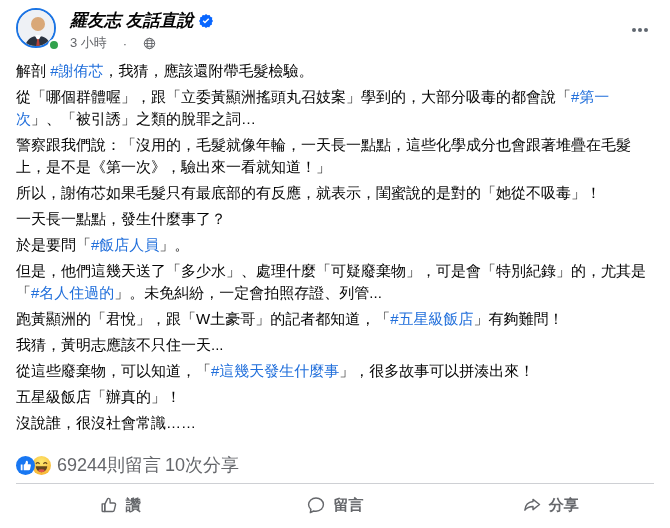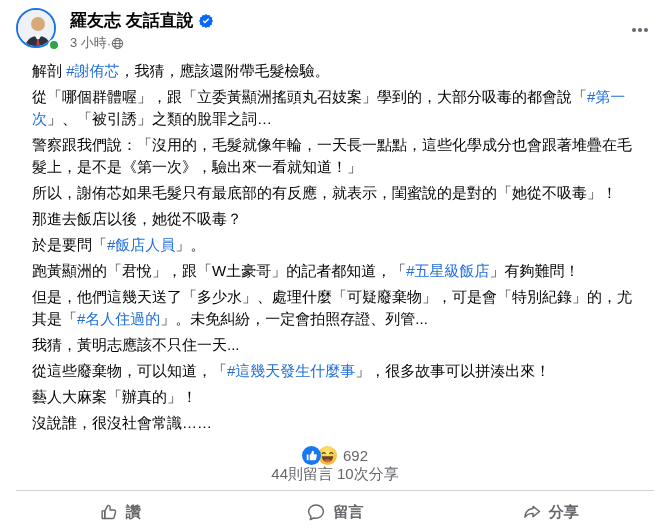--- a/index.html
+++ b/index.html
@@ -20,39 +20,39 @@
     background: #e9eef5;
     overflow: hidden; display: block;
   }
   .online-dot {
     position: absolute; right: 0px; bottom: 1px;
     width: 12px; height: 12px; border-radius: 50%;
     background: var(--online-green, #31A24C);
     border: 2px solid #fff;
   }
   .header-text { margin-left: 10px; padding-top: 2px; }
-  .author-row { display: flex; align-items: center; gap: 5px; }
+  .author-row { display: flex; align-items: center; gap: 5px; font-style: italic; }
   .author-name { font-size: 17px; font-weight: 700; color: #050505; line-height: 21px; }
   .verified-badge { width: 14px; height: 14px; display: inline-block; }
-  .meta-row { display: flex; align-items: center; gap: 0; margin-top: 3px; color: var(--text-secondary, #65676B); font-size: 13px; }
+  .meta-row { display: flex; align-items: center; gap: 16px; margin-top: 3px; color: var(--text-secondary, #65676B); font-size: 13px; }
   .globe-icon { width: 13px; height: 13px; display: inline-block; }
   .more-btn {
     position: absolute; right: 14px; top: 14px;
     width: 32px; height: 32px; border-radius: 50%;
     display: flex; align-items: center; justify-content: center;
     background: transparent; border: none; cursor: pointer;
   }
 
   
-  .post-content { padding: 4px 32px 0; font-size: 15px; line-height: 22px; }
+  .post-content { padding: 4px 16px 0; font-size: 15px; line-height: 22px; }
   .post-paragraph { margin: 0 0 4px; }
   .hashtag { color: var(--hashtag-link, #216FDB); cursor: pointer; }
 
   
-  .engagement { display: flex; justify-content: space-between; align-items: center; padding: 8px 16px 6px; color: var(--text-secondary, #65676B); font-size: 15px; margin-top: auto; flex-direction: column; }
+  .engagement { display: flex; align-items: center; padding: 8px 16px 6px; color: var(--text-secondary, #65676B); font-size: 18px; margin-top: auto; }
   .reaction-cluster { display: flex; align-items: center; }
   .reaction-icon { width: 19px; height: 19px; border-radius: 50%; display: inline-block; }
   .reaction-icon + .reaction-icon { margin-left: -3px; }
   .reaction-icon.like { z-index: 2; position: relative; }
   .reaction-count { margin-left: 6px; }
   .engagement-right { display: flex; gap: 4px; }
   .engagement-right span { cursor: pointer; }
 
   
   .divider { border-top: 1px solid #CED0D4; margin: 0 16px; }
@@ -112,27 +112,27 @@
         <circle cx="16" cy="10" r="2" fill="#606770"></circle>
       </svg>
     </button>
   </div>
 
   <div class="post-content">
       <p class="post-paragraph"><span>解剖 </span><span class="hashtag">#謝侑芯</span><span>，我猜，應該還附帶毛髮檢驗。</span></p>
       <p class="post-paragraph"><span>從「哪個群體喔」，跟「立委黃顯洲搖頭丸召妓案」學到的，大部分吸毒的都會說「</span><span class="hashtag">#第一次</span><span>」、「被引誘」之類的脫罪之詞…</span></p>
       <p class="post-paragraph"><span>警察跟我們說：「沒用的，毛髮就像年輪，一天長一點點，這些化學成分也會跟著堆疊在毛髮上，是不是《第一次》，驗出來一看就知道！」</span></p>
       <p class="post-paragraph"><span>所以，謝侑芯如果毛髮只有最底部的有反應，就表示，閨蜜說的是對的「她從不吸毒」！</span></p>
-      <p class="post-paragraph"><span>那進去飯店以後，她從不吸毒？</span></p>
+      <p class="post-paragraph"><span>一天長一點點，發生什麼事了？</span></p>
       <p class="post-paragraph"><span>於是要問「</span><span class="hashtag">#飯店人員</span><span>」。</span></p>
+      <p class="post-paragraph"><span>但是，他們這幾天送了「多少水」、處理什麼「可疑廢棄物」，可是會「特別紀錄」的，尤其是「</span><span class="hashtag">#名人住過的</span><span>」。未免糾紛，一定會拍照存證、列管...</span></p>
       <p class="post-paragraph"><span>跑黃顯洲的「君悅」，跟「W土豪哥」的記者都知道，「</span><span class="hashtag">#五星級飯店</span><span>」有夠難問！</span></p>
-      <p class="post-paragraph"><span>但是，他們這幾天送了「多少水」、處理什麼「可疑廢棄物」，可是會「特別紀錄」的，尤其是「</span><span class="hashtag">#名人住過的</span><span>」。未免糾紛，一定會拍照存證、列管...</span></p>
       <p class="post-paragraph"><span>我猜，黃明志應該不只住一天...</span></p>
       <p class="post-paragraph"><span>從這些廢棄物，可以知道，「</span><span class="hashtag">#這幾天發生什麼事</span><span>」，很多故事可以拼湊出來！</span></p>
-      <p class="post-paragraph"><span>藝人大麻案「辦真的」！</span><br></p>
+      <p class="post-paragraph"><span>五星級飯店「辦真的」！</span><br></p>
       <p class="post-paragraph"><span>沒說誰，很沒社會常識……</span></p>
     </div>
 
   <div class="engagement">
     <div class="reaction-cluster">
       <span class="reaction-icon like">
         <svg viewBox="0 0 16 16" width="19" height="19">
           <circle cx="8" cy="8" r="8" fill="#1877F2"></circle>
           <path d="M4 7.2h1.5v4.9H4.5a.5.5 0 01-.5-.5zm2.5 4.9V7.4c1-.3 1.6-1.2 1.7-2.5.1-.6.6-1 1.1-.8.5.2.8.8.8 1.4 0 .5-.1 1.1-.3 1.5h1.9c.5 0 .9.5.8 1l-.7 3.4c-.1.4-.5.7-.9.7z" fill="#fff"></path>
         </svg>

